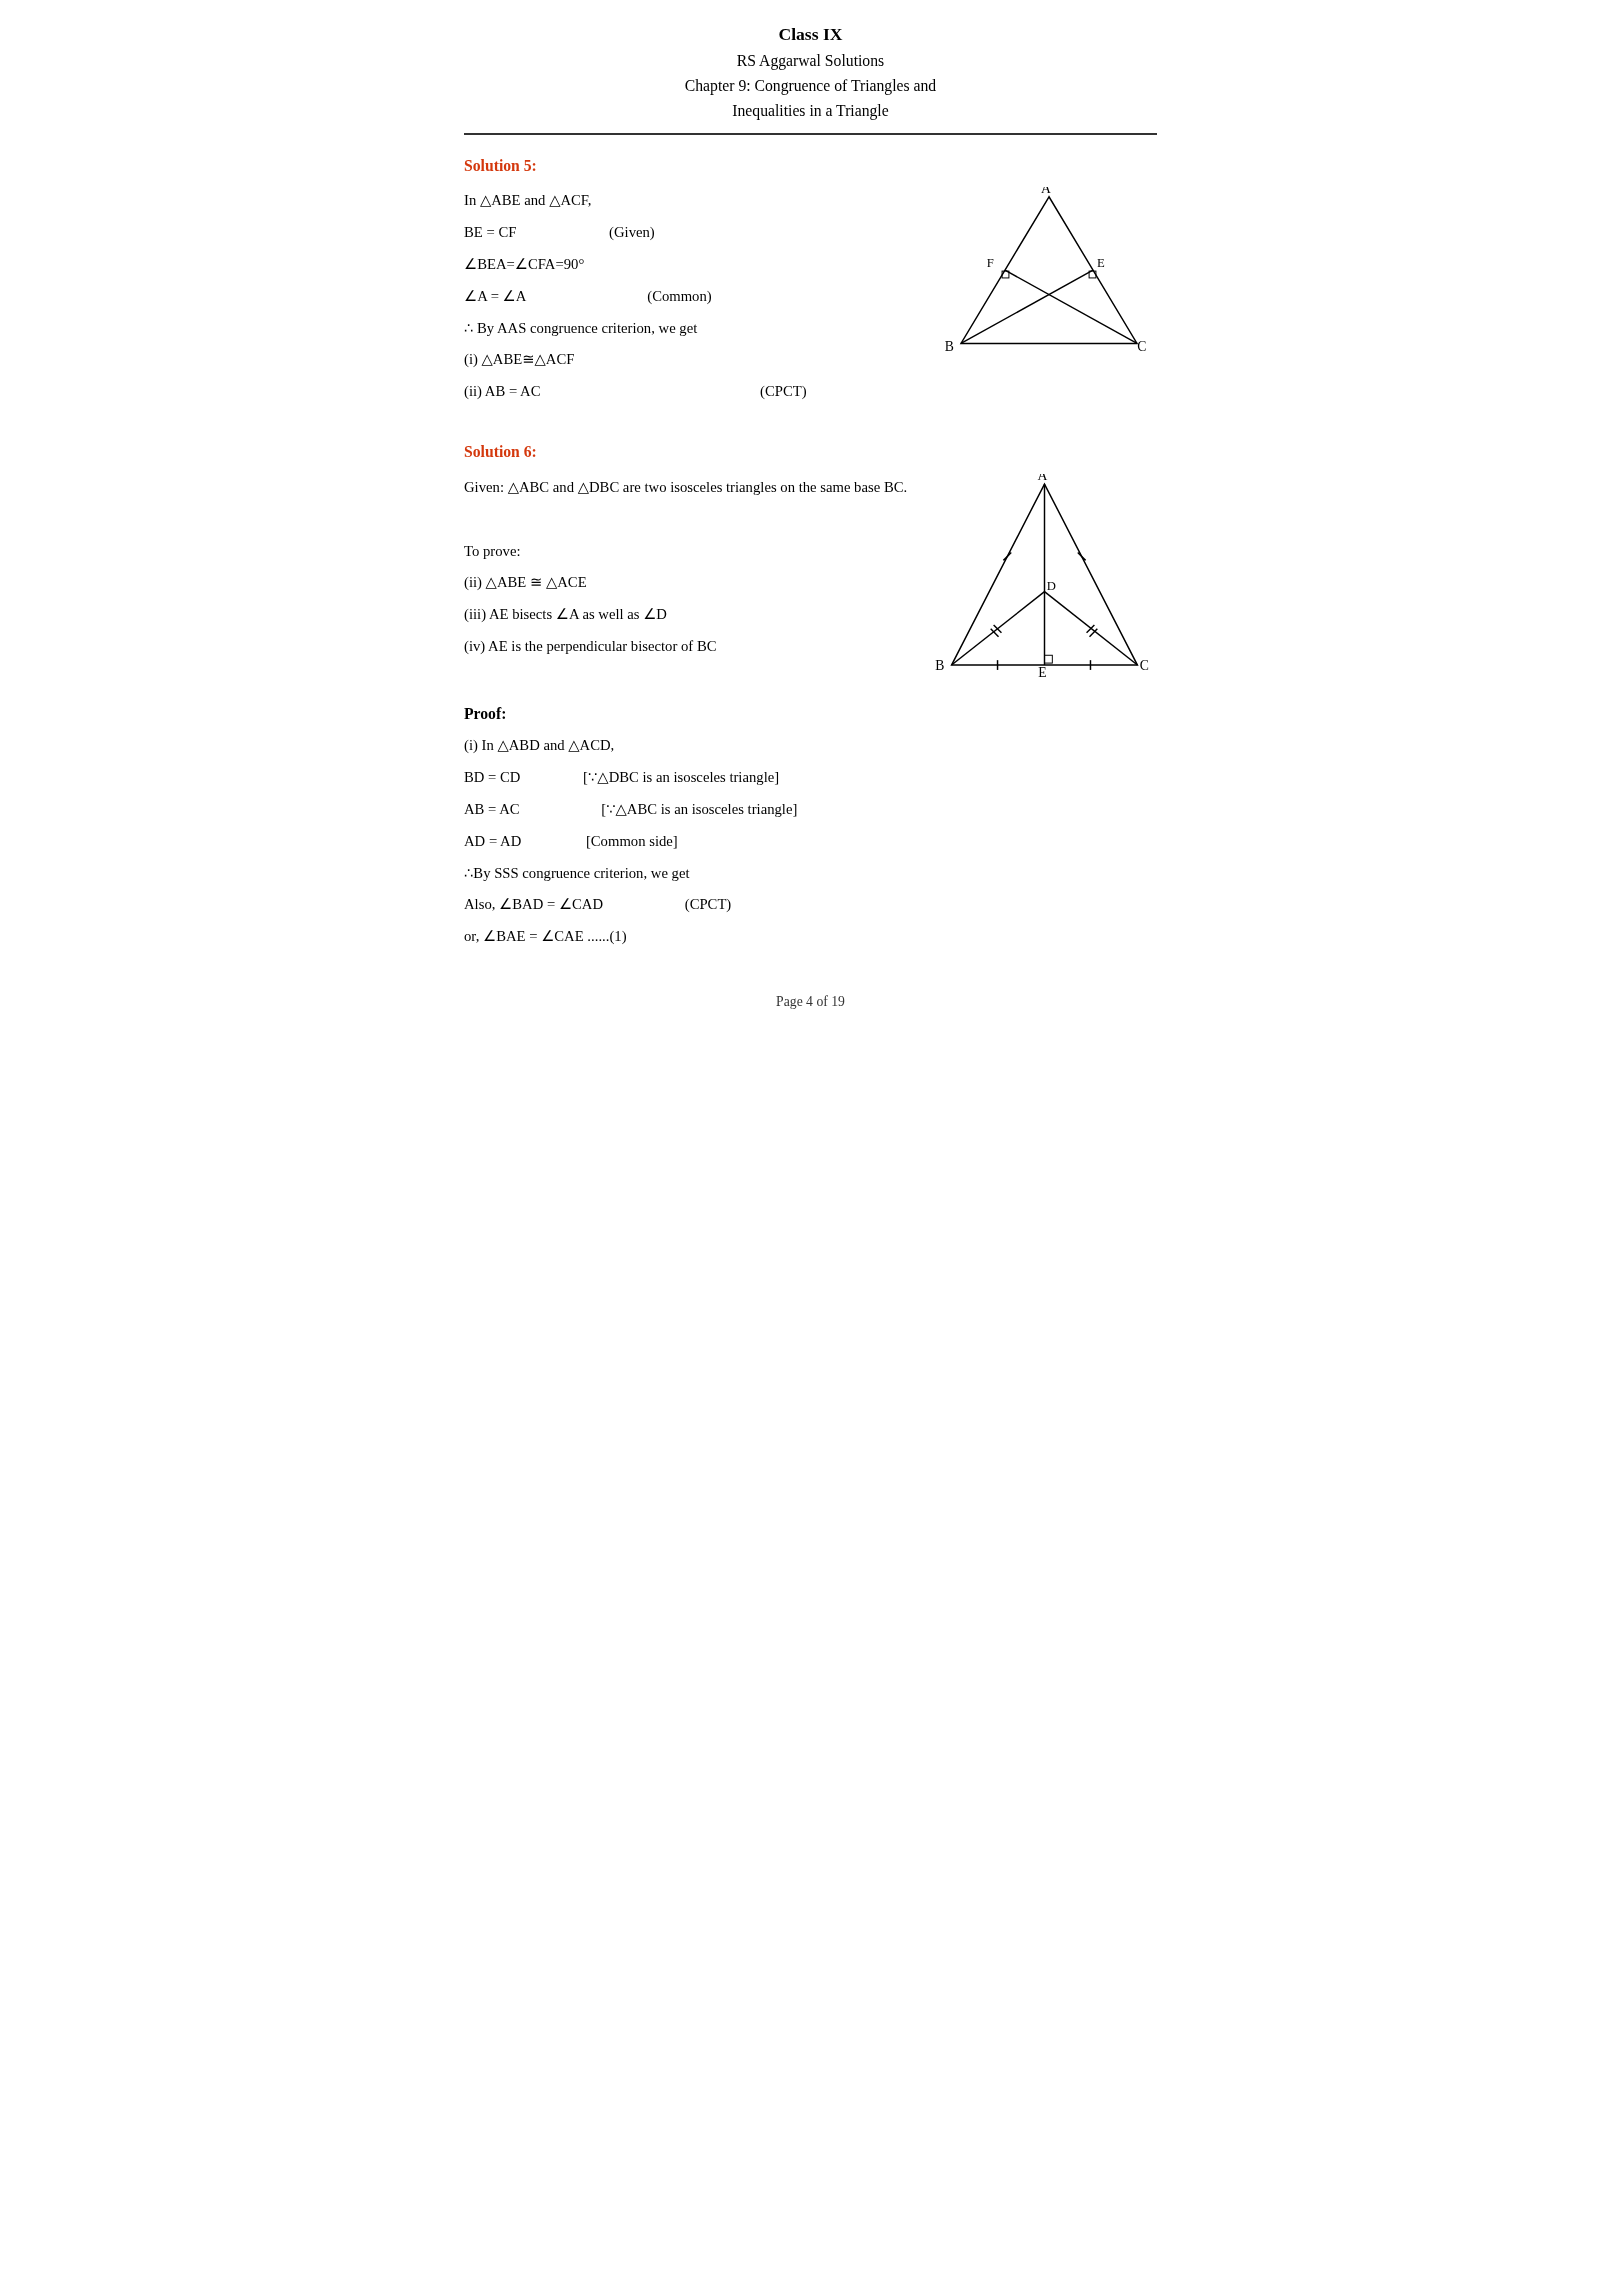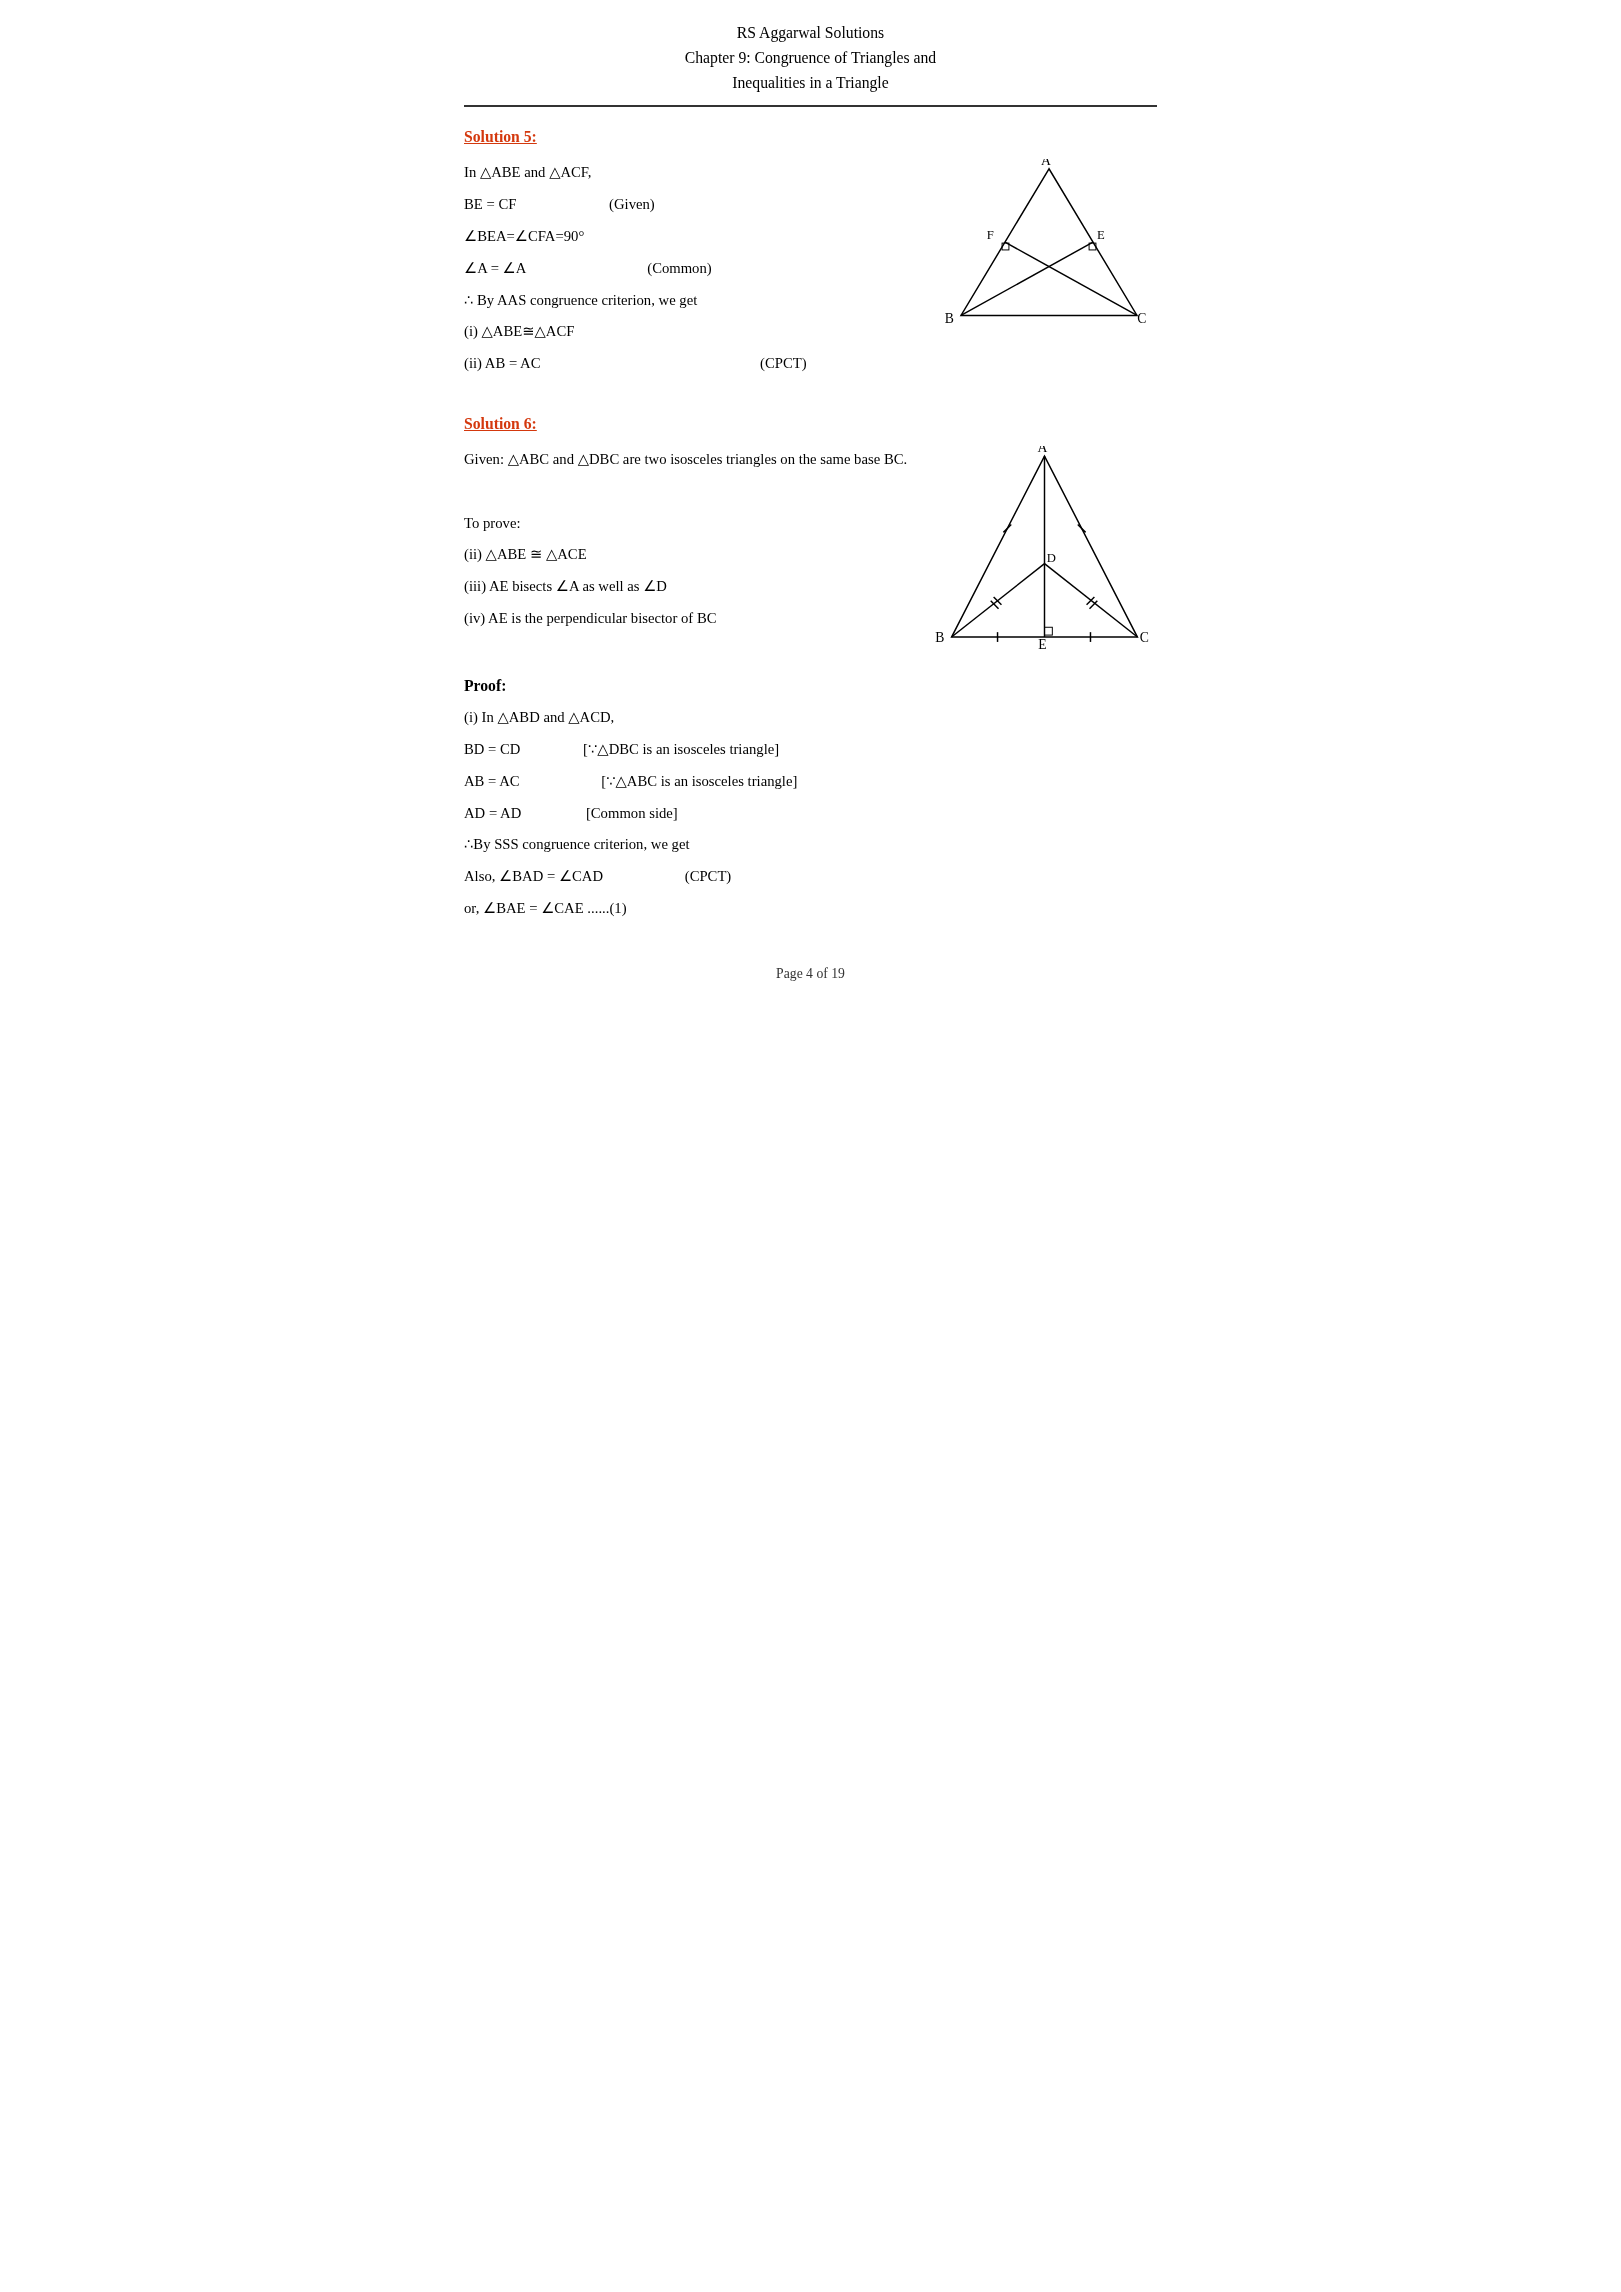--- a/index.html
+++ b/index.html
@@ -24,21 +24,20 @@
       font-weight: bold;
     }
     .page-header .sub-title {
       font-size: 15.7px;
     }
     .solution-heading {
       color: #d4380d;
       font-weight: bold;
       font-size: 15.7px;
       margin-bottom: 9.8px;
-      text-decoration: underline;
     }
     .solution-block {
       margin-bottom: 29px;
     }
     .solution-content {
       position: relative;
     }
     .solution-text {
       line-height: 1.9;
     }
@@ -93,20 +92,21 @@
       font-weight: bold;
       font-size: 15.7px;
       margin-top: 7.8px;
       margin-bottom: 5.9px;
     }
   </style>
 </head>
 <body>
 
 <div class="page-header">
+  <div class="class-title">Class IX</div>
   <div class="sub-title">RS Aggarwal Solutions</div>
   <div class="sub-title">Chapter 9: Congruence of Triangles and</div>
   <div class="sub-title">Inequalities in a Triangle</div>
 </div>
 
 <div class="solution-block">
   <div class="solution-heading">Solution 5:</div>
   <div class="solution-content clearfix">
 
     <div class="diagram-float-right">

